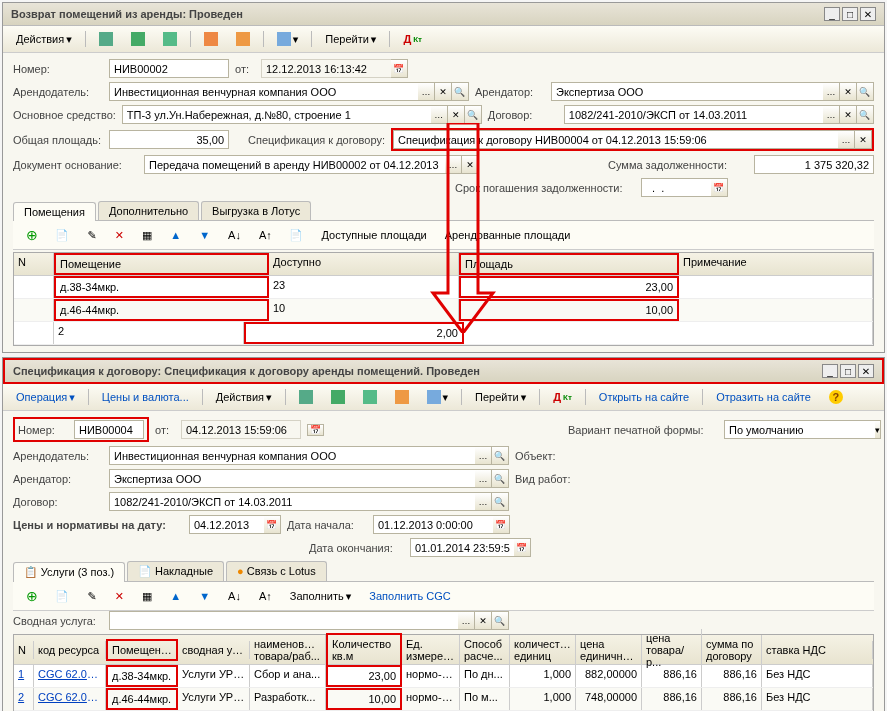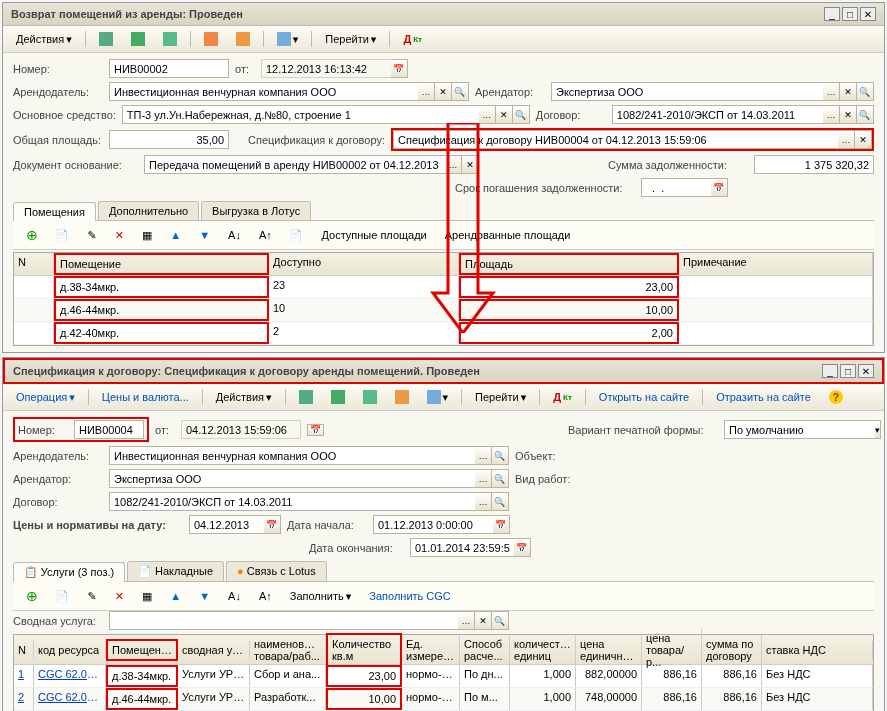--- a/index.html
+++ b/index.html
@@ -97,21 +97,21 @@
       <span class="lbl" style="min-width:70px;">Арендатор:</span>
       <div class="inpwrap" style="flex:1;">
         <input type="text" style="flex: 1 1 0%;" value="Экспертиза ООО">
         <span class="inpbtn">…</span>
         <span class="inpbtn">✕</span>
         <span class="inpbtn">🔍</span>
       </div>
     </div>
     <div class="row">
       <span class="lbl">Основное средство:</span>
-      <div class="inpwrap" style="width:408px;">
+      <div class="inpwrap" style="width:360px;">
         <input type="text" style="flex: 1 1 0%;" value="ТП-3 ул.Ун.Набережная, д.№80, строение 1">
         <span class="inpbtn">…</span>
         <span class="inpbtn">✕</span>
         <span class="inpbtn">🔍</span>
       </div>
       <span class="lbl" style="min-width:70px;">Договор:</span>
       <div class="inpwrap" style="flex:1;">
         <input type="text" style="flex: 1 1 0%;" value="1082/241-2010/ЭКСП от 14.03.2011">
         <span class="inpbtn">…</span>
         <span class="inpbtn">✕</span>
@@ -193,21 +193,20 @@
           </div>
           <div class="gr">
             <div class="gc" style="width:40px;"></div>
     <div class="gc redbox" style="width:215px;">д.46-44мкр.</div>
     <div class="gc" style="width:190px;">10</div>
     <div class="gc redbox num" style="width:220px;">10,00</div>
     <div class="gc" style="flex:1;"></div>
           </div>
           <div class="gr">
             <div class="gc" style="width:40px;"></div>
-    <div class="gc redbox" style="width:215px;">д.42-40мкр.</div>
     <div class="gc" style="width:190px;">2</div>
     <div class="gc redbox num" style="width:220px;">2,00</div>
     <div class="gc" style="flex:1;"></div>
           </div>
         </div>
     </div>
   </div>
 
   <svg class="arrow-container" viewBox="0 0 80 210">
     <path d="M 25 0 L 25 170 L 10 170 L 40 210 L 70 170 L 55 170 L 55 0 Z" fill="none" stroke="#e00000" stroke-width="3"></path>

